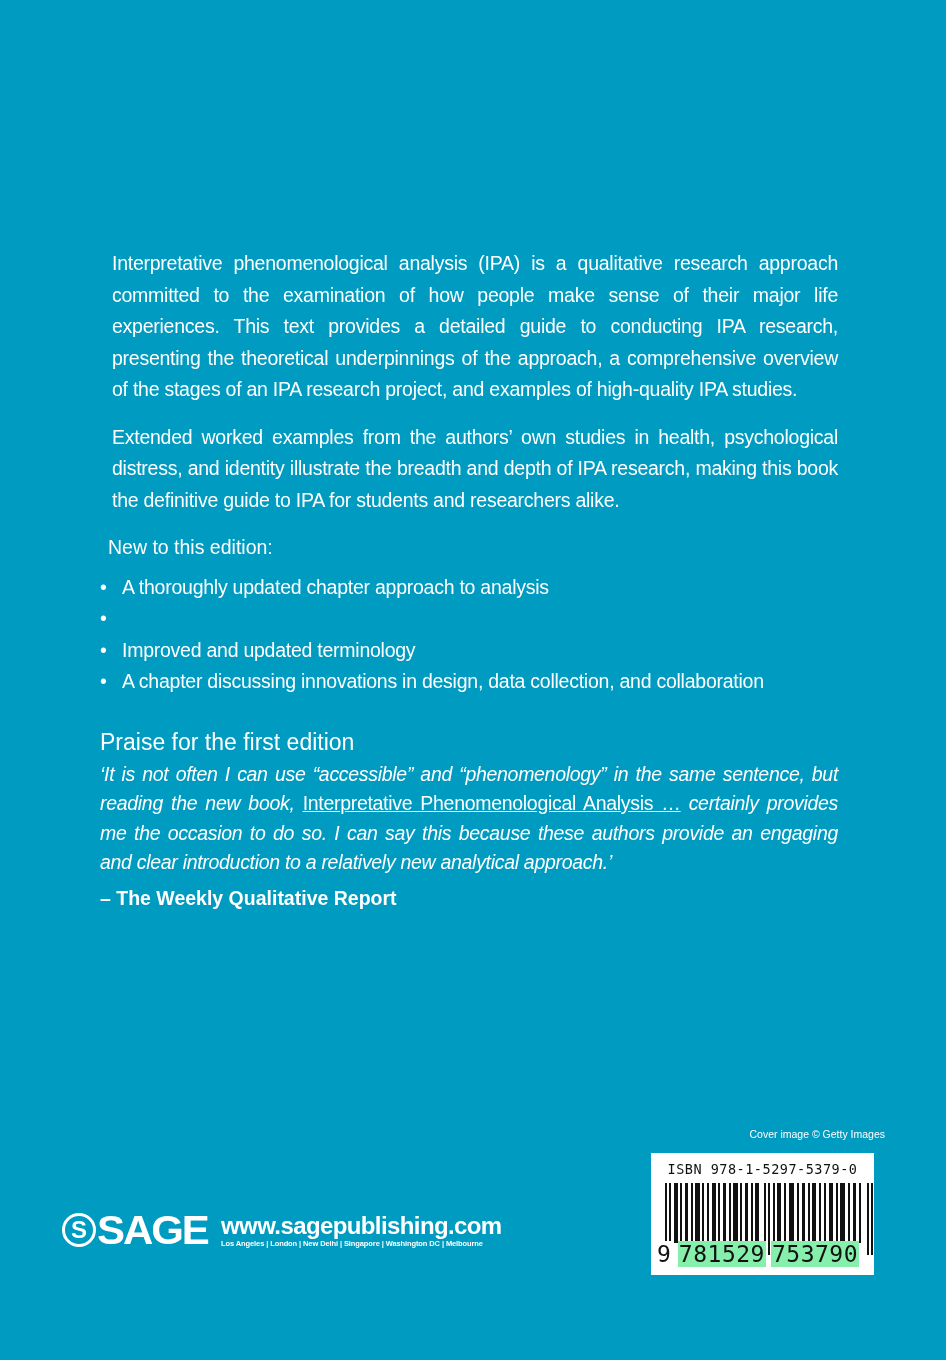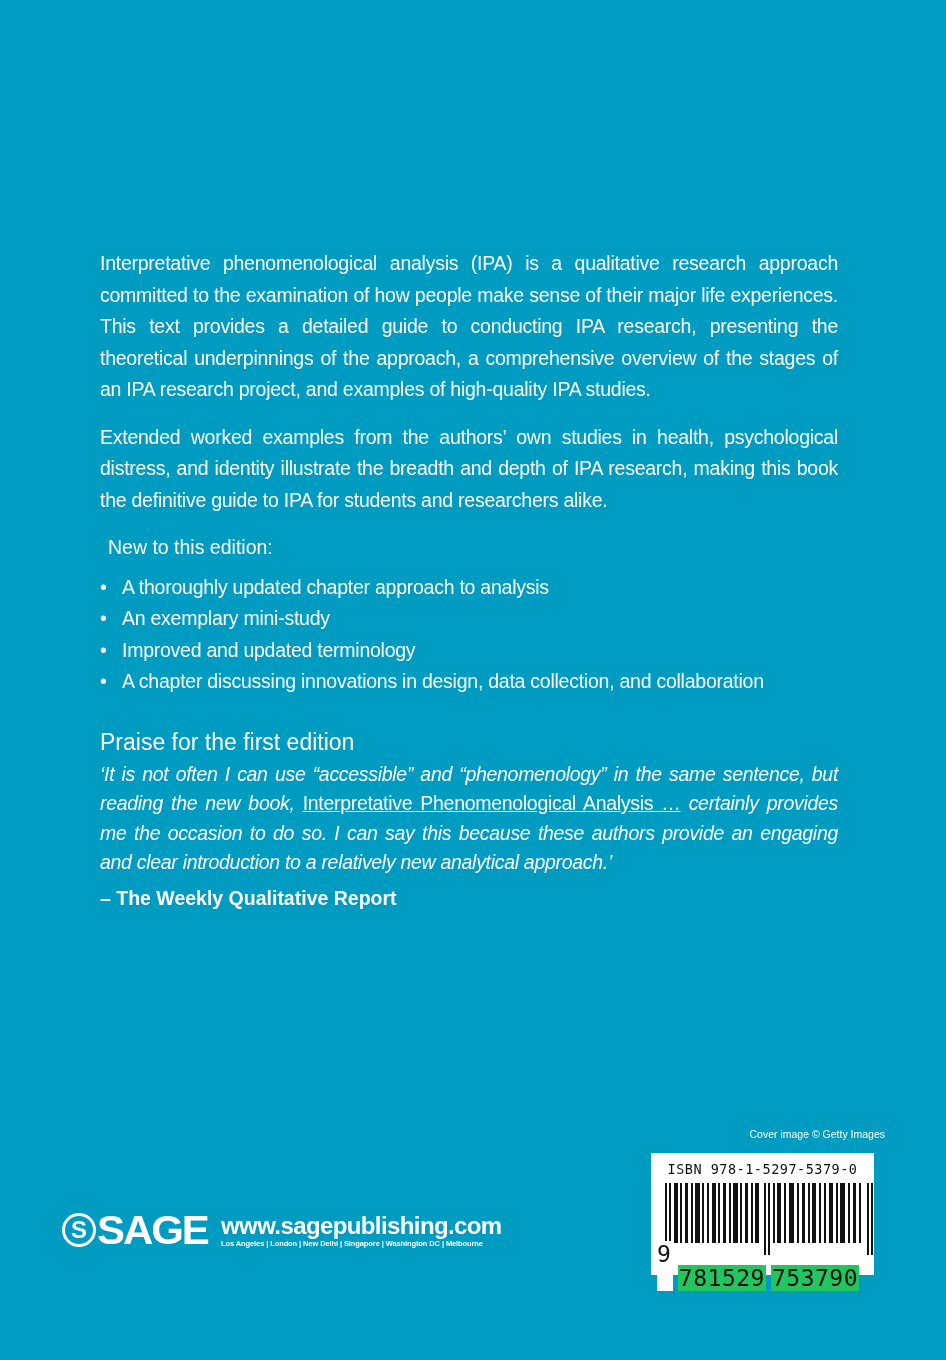--- a/index.html
+++ b/index.html
@@ -18,21 +18,21 @@
     .content {
       position: absolute;
       left: 100px;
       top: 248px;
       width: 738px;
     }
     .para {
       font-size: 19.5px;
       line-height: 31.5px;
       text-align: justify;
-      margin: 0 0 16px 0;
+      margin: 0 0 16px 12px;
       letter-spacing: -0.25px;
     }
     .new-heading {
       font-size: 19.5px;
       line-height: 31.5px;
       margin: 8px;
     }
     ul.new-list {
       list-style: none;
       margin: 0;
@@ -106,21 +106,21 @@
       left: 6px;
       top: 88px;
       width: 224px;
       font-family: "DejaVu Sans Mono", monospace;
       font-size: 23px;
       line-height: 26px;
       display: flex;
       gap: 5px;
     }
     .barcode-digits .d1 { background:#fff; padding-right:2px; }
-    .barcode-digits .grp { background:#22c55e; letter-spacing: 0.5px; padding: 0 1px; margin-top: 24px;}
+    .barcode-digits .grp { background:#86efac; letter-spacing: 0.5px; padding: 0 1px;}
     .sage-logo {
       position: absolute;
       left: 62px;
       top: 1210px;
       display: flex;
       align-items: center;
     }
     .sage-mark {
       width: 34px;
       height: 34px;
@@ -169,21 +169,20 @@
   <p class="para">Extended worked examples from the authors’ own studies in health, psychological distress, and identity illustrate the breadth and depth of IPA research, making this book the definitive guide to IPA for students and researchers alike.</p>
 
   <p class="new-heading">New to this edition:</p>
   <ul class="new-list">
     <li>
       <span class="bullet">•</span>
       <span>A thoroughly updated chapter approach to analysis</span>
     </li>
     <li>
       <span class="bullet">•</span>
-      <span>An exemplary mini-study</span>
     </li>
     <li>
       <span class="bullet">•</span>
       <span>Improved and updated terminology</span>
     </li>
     <li>
       <span class="bullet">•</span>
       <span>A chapter discussing innovations in design, data collection, and collaboration</span>
     </li>
   </ul>

